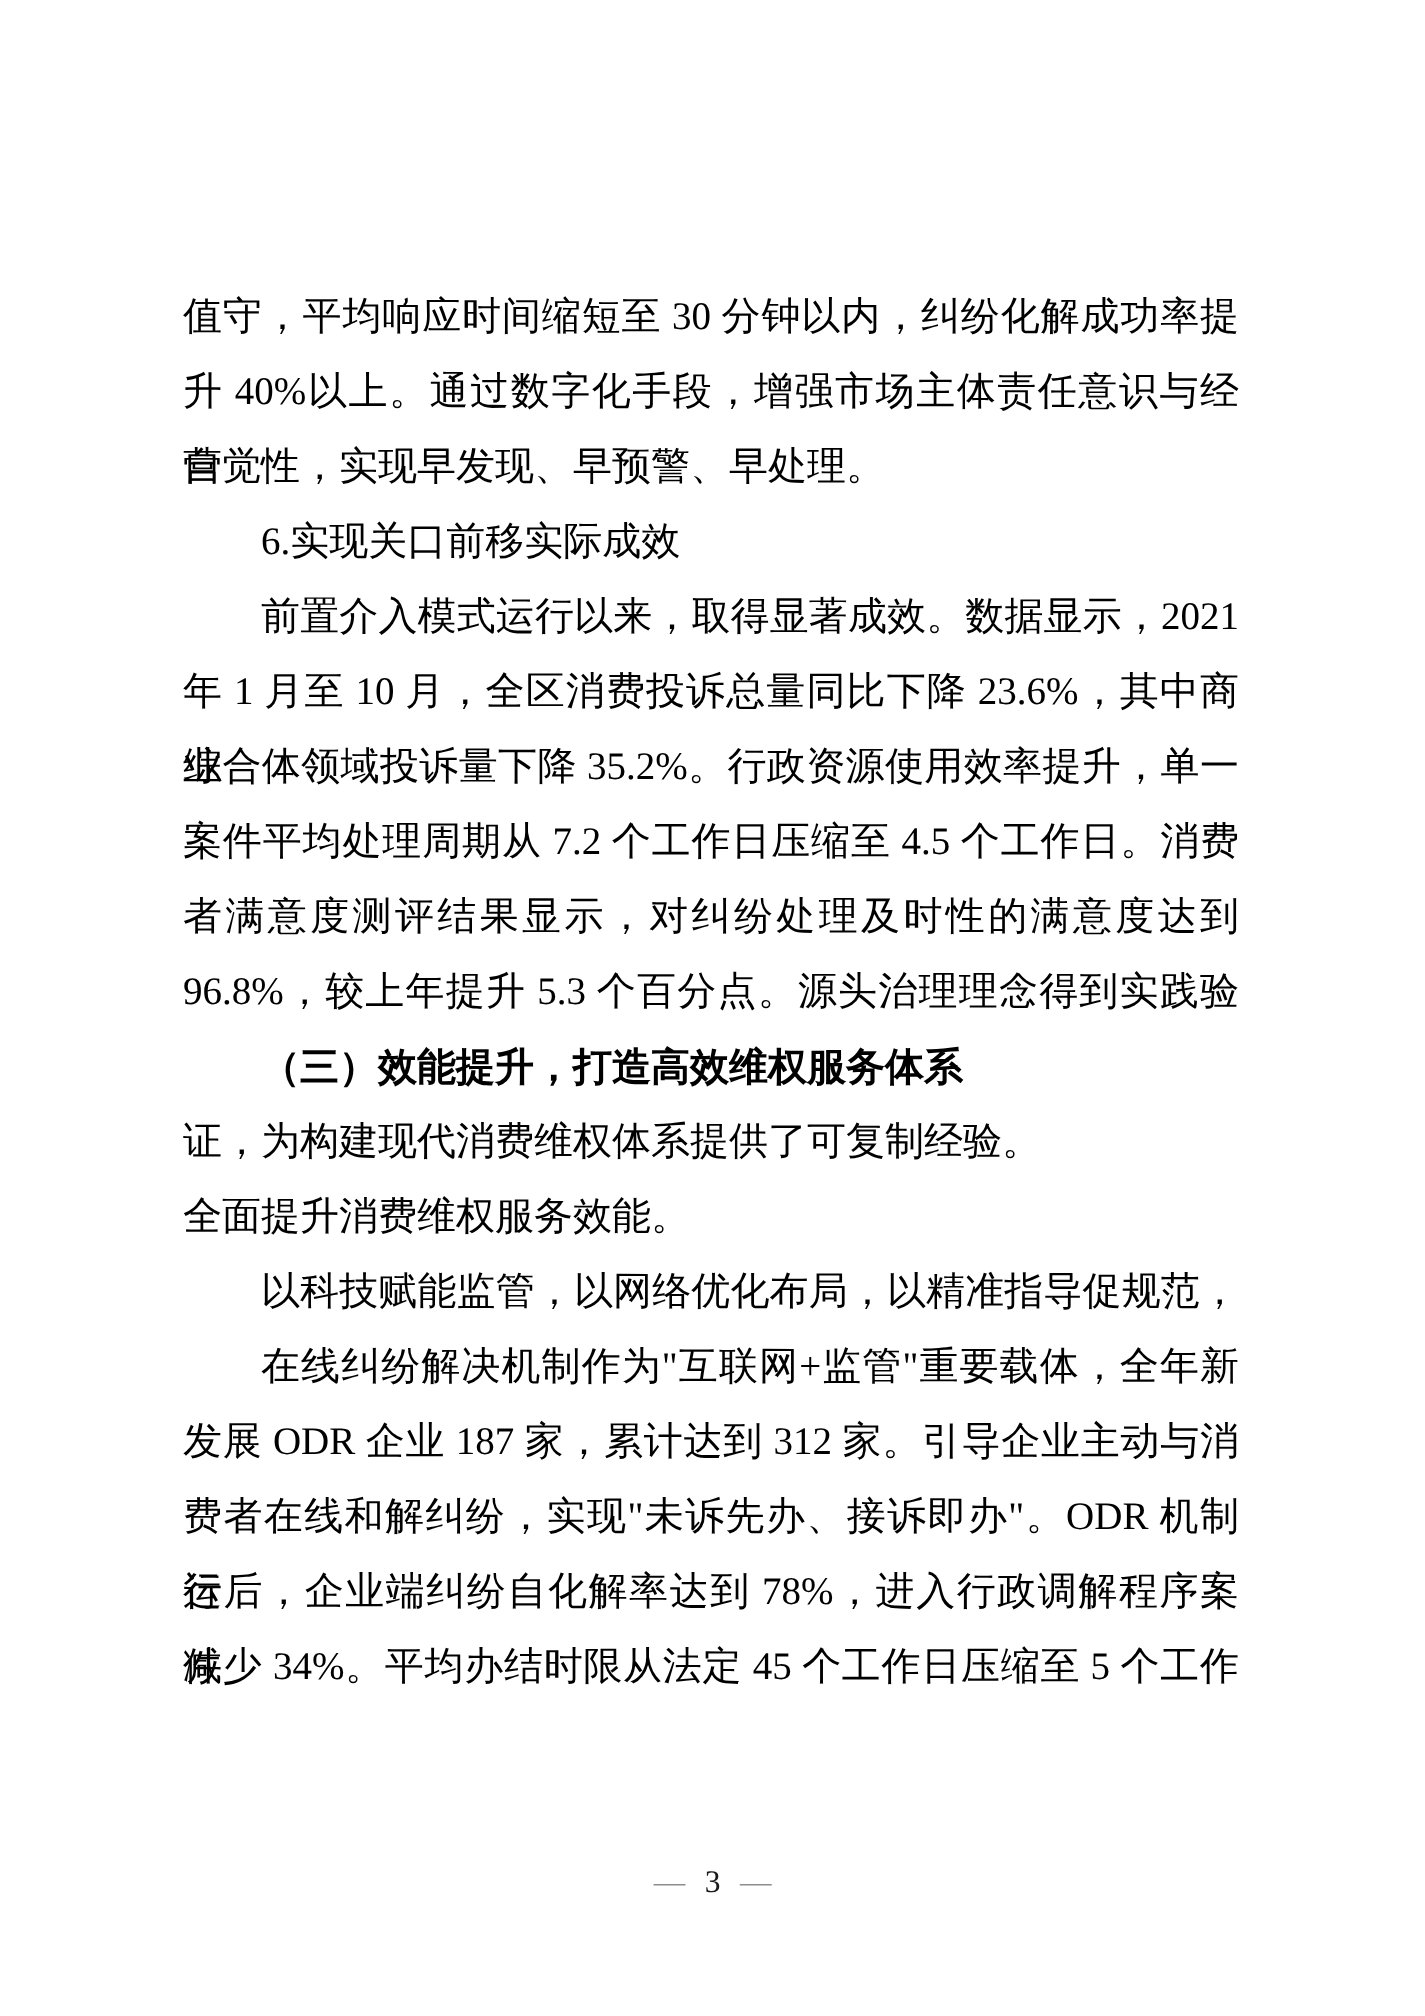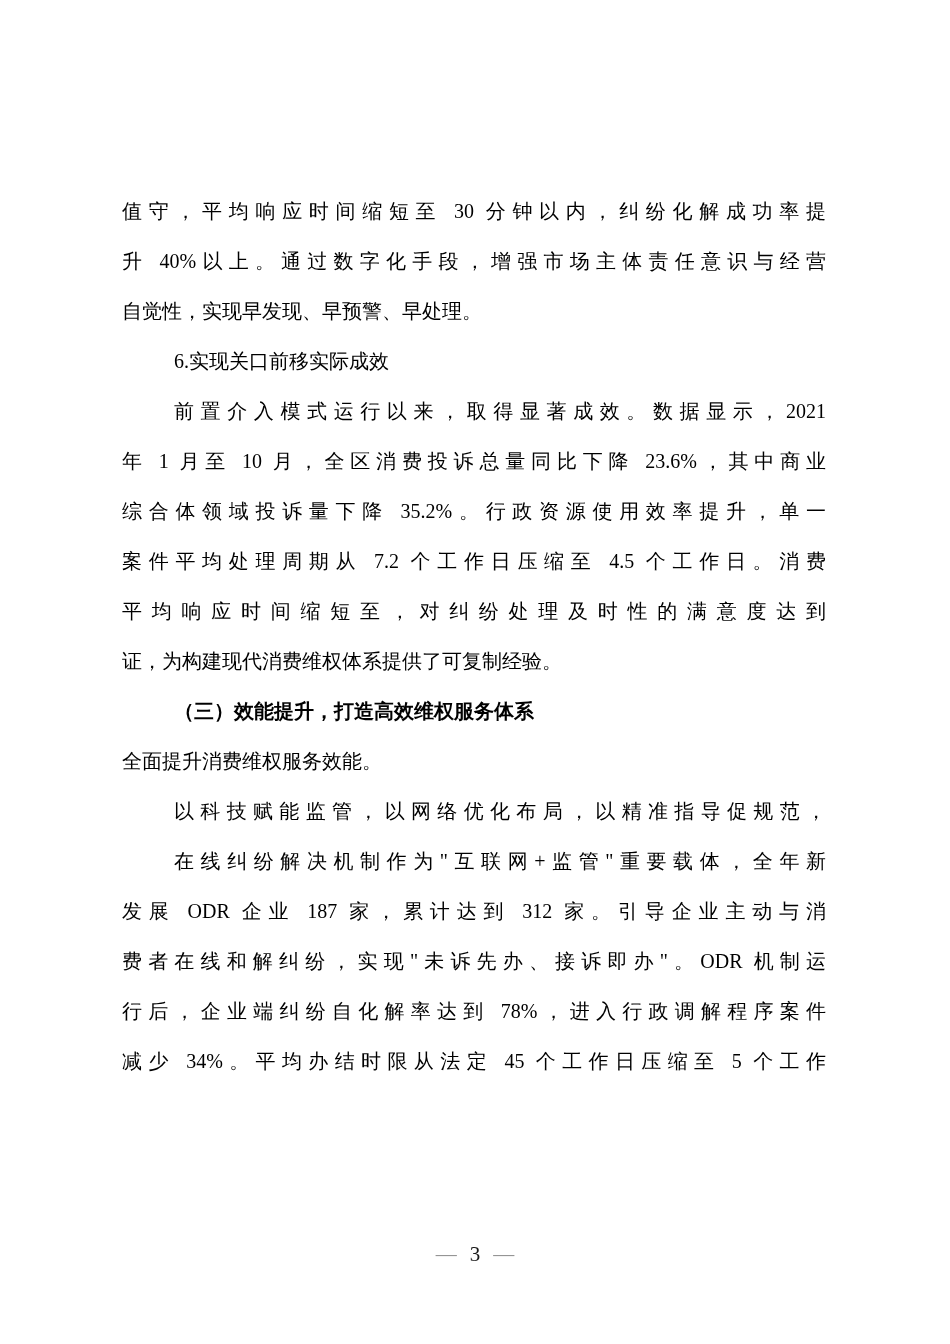--- a/index.html
+++ b/index.html
@@ -20,21 +20,21 @@
   }
   .text-block {
     position: absolute;
     left: 122px;
     top: 186px;
     width: 704px;
   }
   .line {
     height: 50px;
     line-height: 50px;
-    font-size: 20px;
+    font-size: 26px;
     letter-spacing: 0;
     white-space: nowrap;
     text-align: left;
   }
   
   .line.j {
     white-space: normal;
     text-align: justify;
     text-align-last: justify;
   }
@@ -74,23 +74,24 @@
 
   <div class="text-block">
     <div class="line j">值守，平均响应时间缩短至 30 分钟以内，纠纷化解成功率提</div>
     <div class="line j">升 40%以上。通过数字化手段，增强市场主体责任意识与经营</div>
     <div class="line">自觉性，实现早发现、早预警、早处理。</div>
     <div class="line ind">6.实现关口前移实际成效</div>
     <div class="line ind j">前置介入模式运行以来，取得显著成效。数据显示，2021</div>
     <div class="line j">年 1 月至 10 月，全区消费投诉总量同比下降 23.6%，其中商业</div>
     <div class="line j">综合体领域投诉量下降 35.2%。行政资源使用效率提升，单一</div>
     <div class="line j">案件平均处理周期从 7.2 个工作日压缩至 4.5 个工作日。消费</div>
-    <div class="line j">平均响应时间缩短至，对纠纷处理及时性的满意度达到</div>
+    <div class="line j">者满意度测评结果显示，对纠纷处理及时性的满意度达到</div>
+    <div class="line j">96.8%，较上年提升 5.3 个百分点。源头治理理念得到实践验</div>
+    <div class="line ind b">（三）效能提升，打造高效维权服务体系</div>
     <div class="line">证，为构建现代消费维权体系提供了可复制经验。</div>
-    <div class="line ind b">（三）效能提升，打造高效维权服务体系</div>
     <div class="line">全面提升消费维权服务效能。</div>
     <div class="line ind j">以科技赋能监管，以网络优化布局，以精准指导促规范，</div>
     <div class="line ind j">在线纠纷解决机制作为"互联网+监管"重要载体，全年新</div>
     <div class="line j">发展 ODR 企业 187 家，累计达到 312 家。引导企业主动与消</div>
     <div class="line j">费者在线和解纠纷，实现"未诉先办、接诉即办"。ODR 机制运</div>
     <div class="line j">行后，企业端纠纷自化解率达到 78%，进入行政调解程序案件</div>
     <div class="line j">减少 34%。平均办结时限从法定 45 个工作日压缩至 5 个工作</div>
   </div>
 
   <div class="footer">

